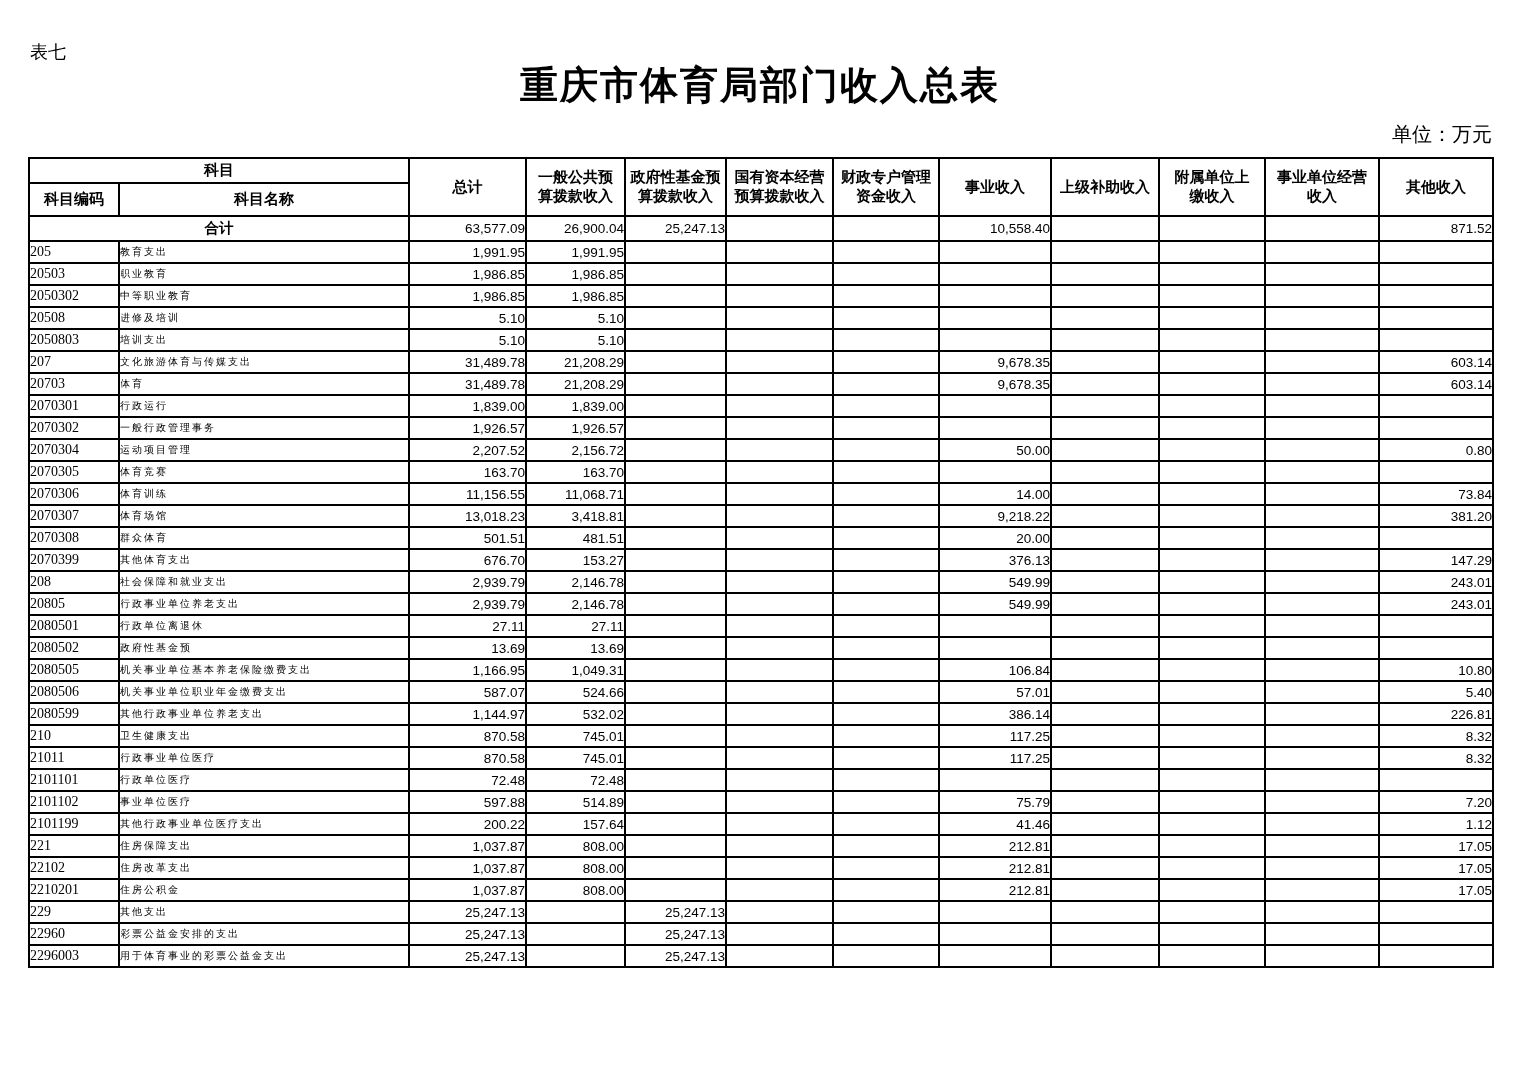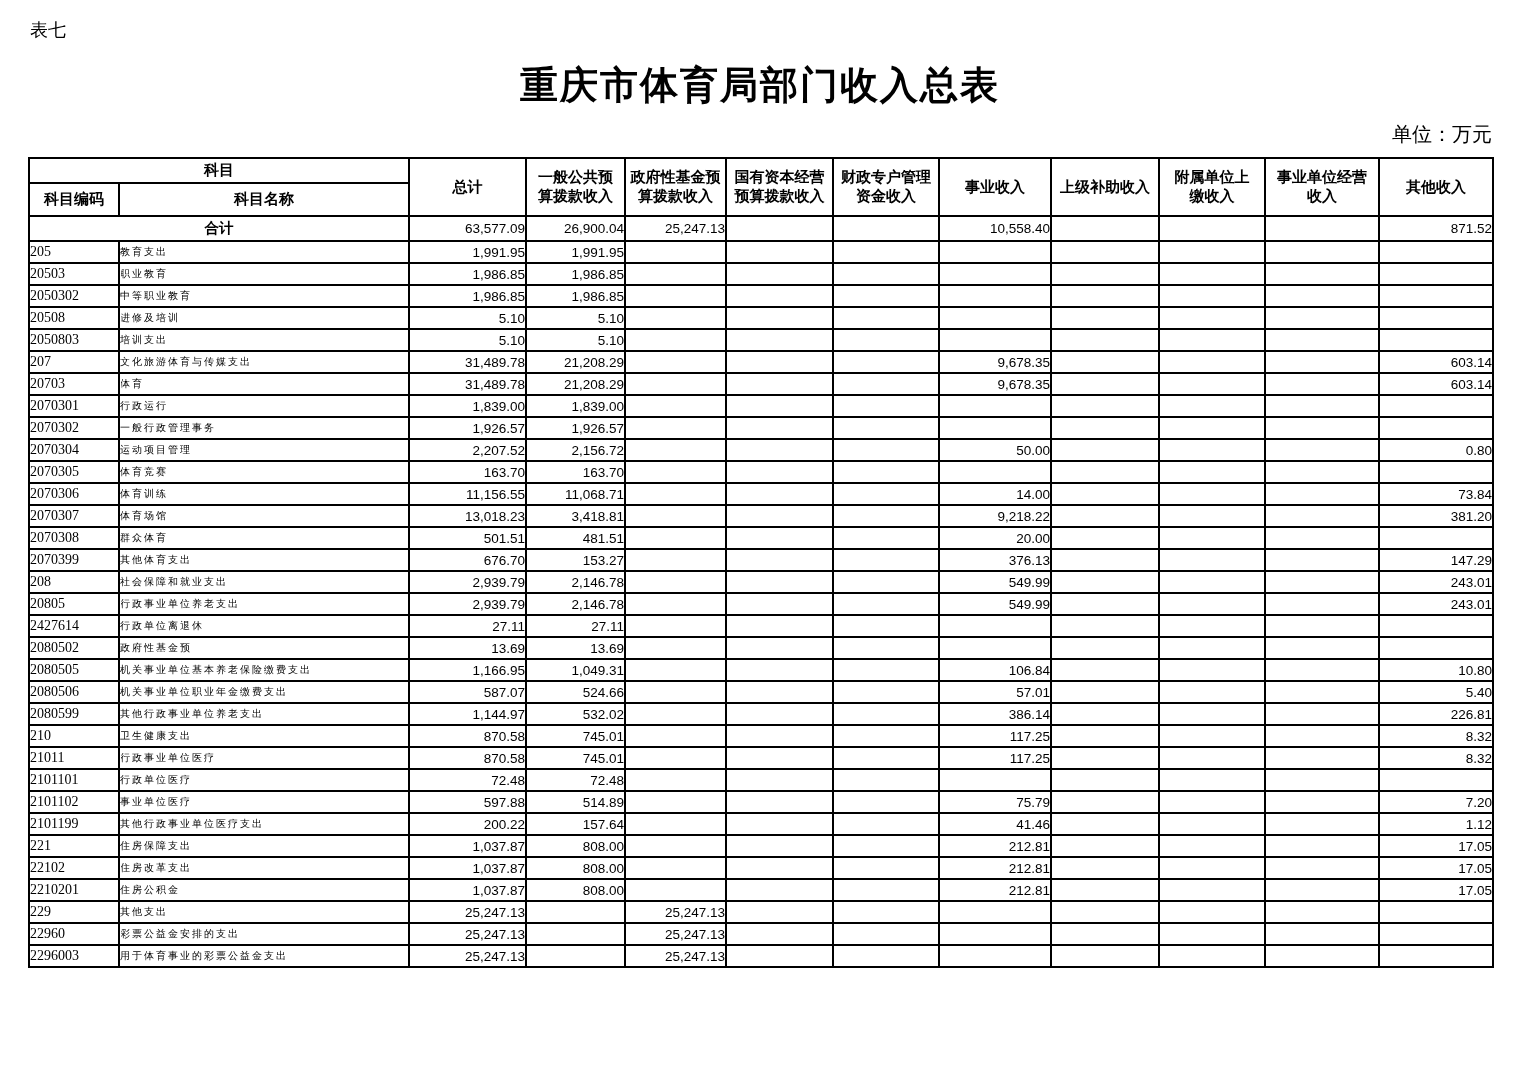--- a/index.html
+++ b/index.html
@@ -3,21 +3,21 @@
 <meta charset="utf-8">
 <style>
   * { box-sizing: border-box; }
   html, body { margin: 0; padding: 0; background: #ffffff; }
   body {
     width: 1520px; height: 1074px; position: relative;
     font-family: "Liberation Serif", serif; color: #000;
     overflow: hidden;
   }
   .sheet-label {
-    position: absolute; left: 30px; top: 18px;
+    position: absolute; left: 30px; top: 40px;
     font-size: 18px; font-family: "Liberation Serif", serif;
   }
   .page-title {
     position: absolute; left: 0; top: 60px; width: 100%;
     margin: 0; text-align: center;
     font-size: 38px; font-weight: bold; letter-spacing: 2px;
     font-family: "Liberation Serif", serif;
   }
   .unit-note {
     position: absolute; right: 28px; top: 121px;
@@ -348,21 +348,21 @@
         <td class="val"></td>
         <td class="val"></td>
         <td class="val"></td>
         <td class="val">549.99</td>
         <td class="val"></td>
         <td class="val"></td>
         <td class="val"></td>
         <td class="val">243.01</td>
       </tr>
       <tr>
-        <td class="code lvl3">2427614</td>
+        <td class="code lvl3">2080501</td>
         <td class="name nlvl3">行政单位离退休</td>
         <td class="val">27.11</td>
         <td class="val">27.11</td>
         <td class="val"></td>
         <td class="val"></td>
         <td class="val"></td>
         <td class="val"></td>
         <td class="val"></td>
         <td class="val"></td>
         <td class="val"></td>

